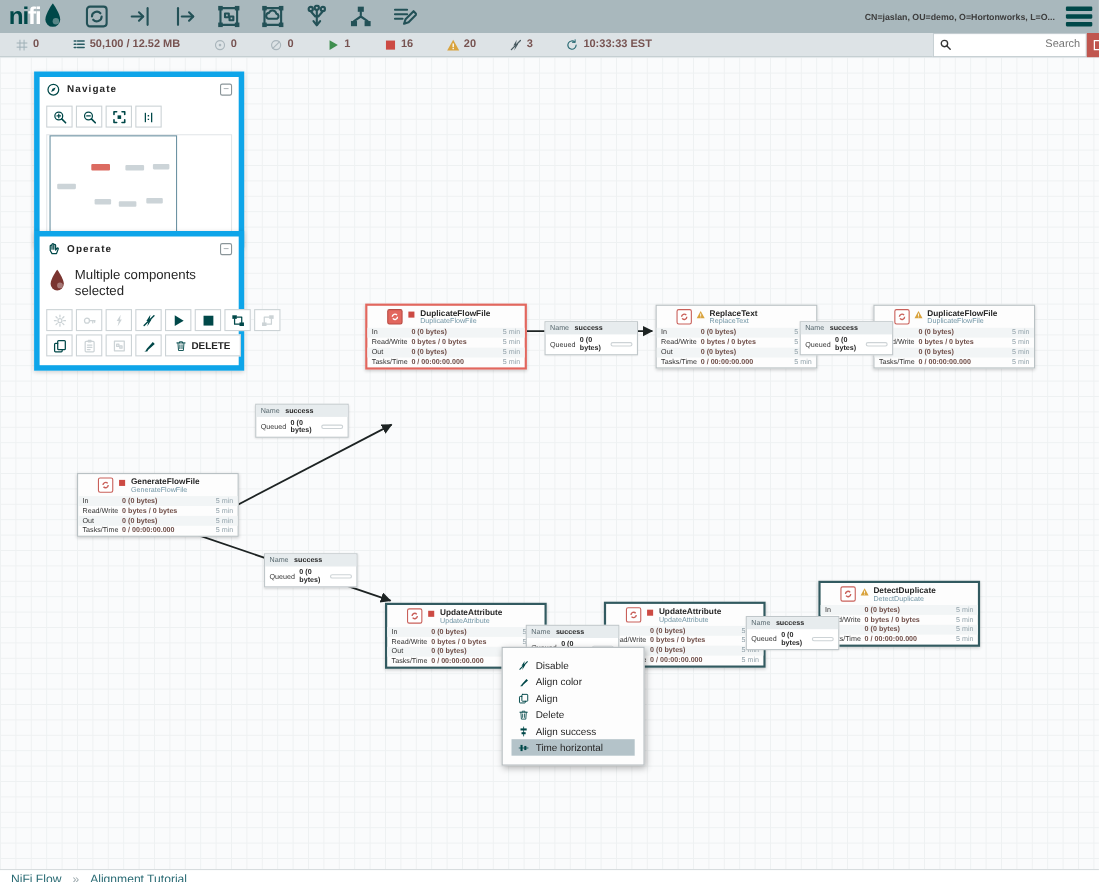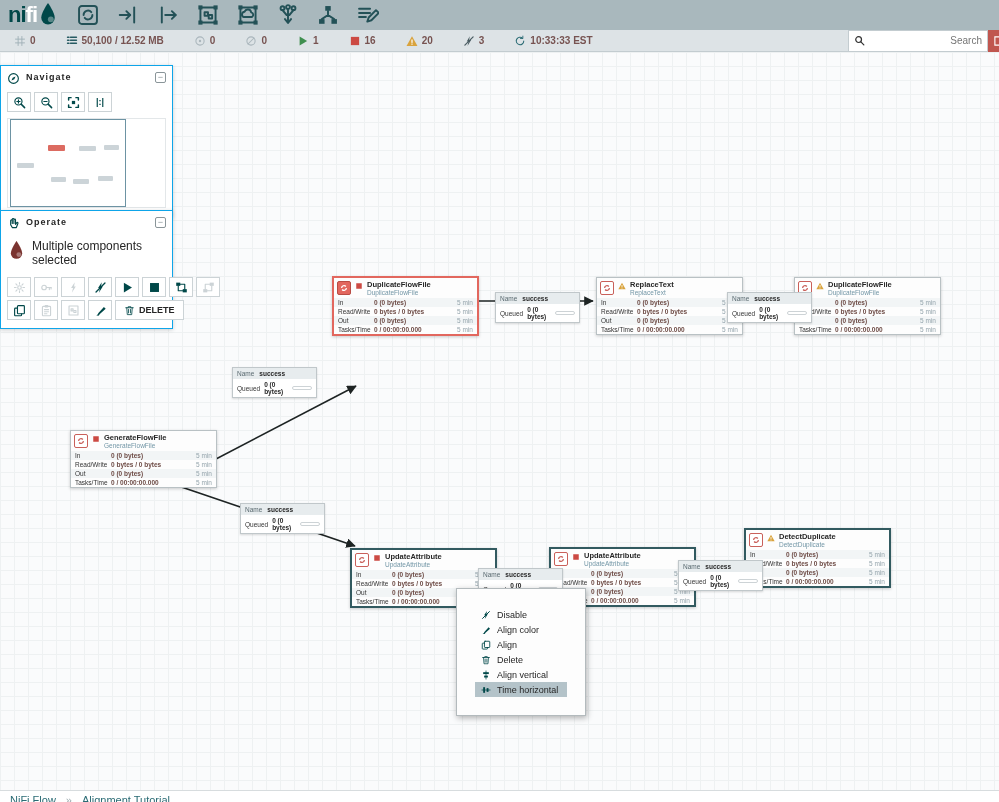--- a/index.html
+++ b/index.html
@@ -44,22 +44,22 @@
 
   
   .canvas { position:absolute; left:0; top:52px; width:999px; height:738px;
     background-color:#fafbfc;
     background-image: linear-gradient(#eef1f2 1px, transparent 1px),
                       linear-gradient(90deg,#eef1f2 1px, transparent 1px);
     background-size:14px 14px; overflow:hidden; }
   svg.wires { position:absolute; inset:0; width:100%; height:100%; z-index:1; }
 
   
-  .panel { position:absolute; width:173px; background:#fff; border:1px solid #0ea5e9;
-    box-shadow:0 1px 4px rgba(0,0,0,.18); z-index:20; }
+  .panel { position:absolute; width:191px; background:#fff; border:5px solid #0ea5e9;
+    box-shadow:0 1px 4px rgba(0,0,0,.18); z-index:20;margin-left:31px; }
   .panel-header { height:22px; display:flex; align-items:center; padding:0 6px; gap:6px; }
   .panel-header .ph-icon { width:13px; height:13px; color:#004849; }
   .panel-header .ph-icon svg { width:13px; height:13px; }
   .panel-title { font-size:9px; font-weight:bold; letter-spacing:1px; color:#262626; }
   .collapse-btn { margin-left:auto; width:11px; height:11px; border:1px solid #8a9599;
     border-radius:2px; color:#8a9599; font-size:9px; line-height:9px; text-align:center;
     cursor:pointer; }
   .nav-buttons { display:flex; gap:3px; padding:4px 6px; }
   .sq-btn { min-width:24px; height:20px; border:1px solid #ccd3d6; background:#fff;
     color:#004849; display:flex; align-items:center; justify-content:center; cursor:pointer;
@@ -78,21 +78,21 @@
   .delete-btn { height:20px; border:1px solid #ccd3d6; background:#fff; display:flex;
     align-items:center; gap:4px; padding:0 8px; font-size:9px; font-weight:bold;
     color:#262626; cursor:pointer; }
   .delete-btn svg { width:11px; height:11px; color:#004849; }
 
   
   .processor { position:absolute; width:147px; background:#fdfdfd;
     border:1px solid #b9c1c4; box-shadow:0 1px 3px rgba(0,0,0,.2); z-index:5; cursor:move; }
   .processor.sel-red  { border:2px solid #e2675e; }
   .processor.sel-teal { border:2px solid #325a60; }
-  .proc-header { display:flex; align-items:flex-start; padding:3px 3px 2px 3px; gap:4px; }
+  .proc-header { display:flex; align-items:flex-start; padding:3px 3px 2px 18px; gap:4px; }
   .proc-icon { width:14px; height:14px; border:1px solid #c9605a; border-radius:2px;
     color:#c9605a; background:#fff; display:flex; align-items:center; justify-content:center; flex:none; }
   .proc-icon svg { width:10px; height:10px; }
   .processor.sel-red .proc-icon { background:#e2675e; border-color:#b94c44; color:#fff; }
   .proc-state { width:8px; height:8px; margin-top:1px; flex:none; display:flex; }
   .proc-state svg { width:8px; height:8px; }
   .proc-names { line-height:1; }
   .proc-title { font-size:7.5px; font-weight:bold; color:#262626; }
   .proc-sub { font-size:6.5px; color:#7296a6; margin-top:1px; }
   .proc-row { display:flex; align-items:center; height:9px; padding:0 4px; font-size:6.5px; }
@@ -105,21 +105,21 @@
   .conn-label { position:absolute; width:85px; background:#fff; border:1px solid #c0c7ca;
     box-shadow:0 1px 2px rgba(0,0,0,.15); z-index:8; font-size:6.5px; cursor:pointer; }
   .cl-row1 { background:#e7ecee; padding:2px 4px; display:flex; gap:5px; }
   .cl-row1 .k { color:#5a6a70; } .cl-row1 .v { font-weight:bold; color:#262626; }
   .cl-row2 { padding:2px 4px; display:flex; gap:4px; align-items:center; }
   .cl-row2 .k { color:#333; } .cl-row2 .v { font-weight:bold; color:#262626; }
   .cl-bar { width:26px; height:4px; border:1px solid #cdd3d6; border-radius:2px; background:#fff; }
 
   
   .ctx-menu { position:absolute; width:130px; background:#fdfdfd; border:1px solid #b3babd;
-    box-shadow:1px 2px 6px rgba(0,0,0,.3); z-index:30; padding:18px; }
+    box-shadow:1px 2px 6px rgba(0,0,0,.3); z-index:30; padding:8px; }
   .ctx-item { height:15px; display:flex; align-items:center; gap:6px; padding:0 6px;
     font-size:9px; color:#262626; cursor:pointer; }
   .ctx-item.hl { background:#b4c3c9; }
   .ctx-item .ci-icon { width:10px; height:10px; color:#004849; display:flex; flex:none; }
   .ctx-item .ci-icon svg { width:10px; height:10px; }
 
   
   .flow-footer { position:absolute; left:0; top:790px; width:999px; height:20px;
     background:#ffffff; border-top:1px solid #d7dcde; z-index:25; display:flex;
     align-items:flex-start; padding:3px 0 0 10px; font-size:11px; }
@@ -214,20 +214,28 @@
       </div>
       <div class="tool">
         <span style="display: flex;">
           <svg viewBox="0 0 16 16" fill="none" stroke="currentColor" stroke-width="1.4" stroke-linecap="round" stroke-linejoin="round">
             <path d="M1.5 3.5h8M1.5 6.5h8M1.5 9.5h5"></path>
             <path d="M13.8 4.5 8.5 9.8l-1 3 3-1 5.3-5.3z"></path>
           </svg>
         </span>
       </div>
     </div>
+  <div class="header-right">
+    <span class="user-label">CN=jaslan, OU=demo, O=Hortonworks, L=O...</span>
+    <div class="hamburger">
+        <div></div>
+        <div></div>
+        <div></div>
+      </div>
+  </div>
 </div>
 
 <div class="status-bar">
   <div class="stats" id="status-items">
       <div class="stat">
         <span class="s-icon" style="display: flex; color: rgb(159, 176, 183);">
           <svg viewBox="0 0 16 16" fill="none" stroke="currentColor" stroke-width="1.4" stroke-linecap="round" stroke-linejoin="round">
             <path d="M2 5.5h12M2 10.5h12M5.5 2v12M10.5 2v12" stroke-width="1.2"></path>
           </svg>
         </span>
@@ -719,21 +727,21 @@
         <span>Delete</span>
       </div>
       <div class="ctx-item">
         <span class="ci-icon" style="display: flex;">
           <svg viewBox="0 0 16 16" fill="none" stroke="currentColor" stroke-width="1.4" stroke-linecap="round" stroke-linejoin="round">
             <path d="M8 1.5v13" stroke-width="1.2"></path>
             <rect x="3.5" y="3.5" width="9" height="3" fill="currentColor" stroke="none"></rect>
             <rect x="5" y="9" width="6" height="3" fill="currentColor" stroke="none"></rect>
           </svg>
         </span>
-        <span>Align vertical</span>
+        <span>Align success</span>
       </div>
       <div class="ctx-item hl">
         <span class="ci-icon" style="display: flex;">
           <svg viewBox="0 0 16 16" fill="none" stroke="currentColor" stroke-width="1.4" stroke-linecap="round" stroke-linejoin="round">
             <path d="M1.5 8h13" stroke-width="1.2"></path>
             <rect x="3.5" y="3.5" width="3" height="9" fill="currentColor" stroke="none"></rect>
             <rect x="9" y="5" width="3" height="6" fill="currentColor" stroke="none"></rect>
           </svg>
         </span>
         <span>Time horizontal</span>

